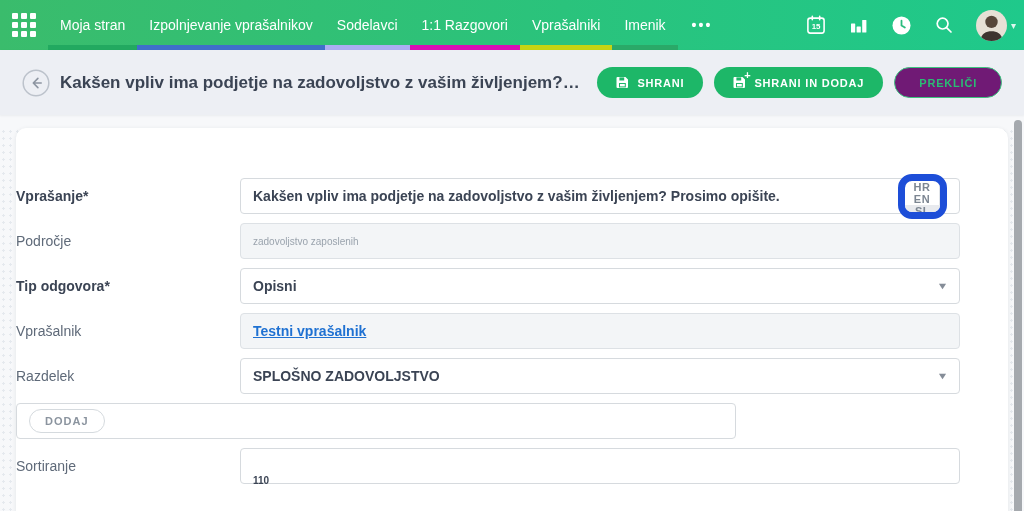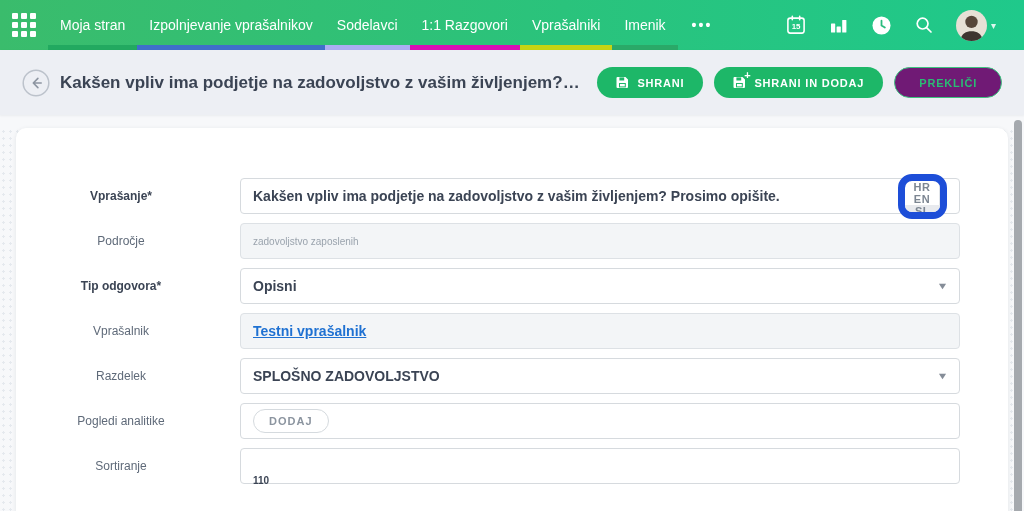--- a/index.html
+++ b/index.html
@@ -14,21 +14,21 @@
   .grid-btn { width: 48px; display: flex; align-items: center; justify-content: center; cursor: pointer; }
   .grid-icon { display: grid; grid-template-columns: repeat(3, 6px); grid-template-rows: repeat(3, 6px); gap: 3px; }
   .grid-icon i { background: #fff; border-radius: 1px; }
   .nav-items { display: flex; align-items: stretch; }
   .nav-item {
     position: relative; display: flex; align-items: center; padding: 0 12px;
     color: #fff; font-size: 14px; font-weight: 500; cursor: pointer; white-space: nowrap;
   }
   .nav-item .underline { position: absolute; left: 0; right: 0; bottom: 0; height: 5px; }
   .nav-item.more { font-weight: 700; letter-spacing: 2px; padding: 0 14px; }
-  .nav-right { margin-left: auto; display: flex; align-items: center; gap: 23px; padding-right: 28px; }
+  .nav-right { margin-left: auto; display: flex; align-items: center; gap: 23px; padding-right: 8px; }
   .nav-icon { display: flex; align-items: center; justify-content: center; cursor: pointer; }
   .avatar-wrap { display: flex; align-items: center; gap: 4px; cursor: pointer; }
   .avatar { width: 31px; height: 31px; border-radius: 50%; overflow: hidden; flex: none; }
   .chevron { color: rgba(255,255,255,.85); font-size: 10px; }
 
   
   .subheader {
     height: 65px; background: #edeff4; display: flex; align-items: center;
     padding: 0 22px; box-shadow: 0 1px 2px rgba(40,50,70,.06); position: relative; z-index: 2;
   }
@@ -51,21 +51,21 @@
   
   .page {
     position: relative; height: 396px; background: #f7f8fa;
     background-image: radial-gradient(#e5e9ee 1px, transparent 1.2px); background-size: 7px 7px;
   }
   .card {
     margin: 13px 16px 0 16px; background: #fff; border-radius: 10px; min-height: 383px;
     box-shadow: 0 1px 4px rgba(31,45,61,.10); padding: 50px 0 30px 0;
   }
   .form-row { display: flex; align-items: center; margin-bottom: 9px; }
-  .row-label { flex: none; width: 224px; text-align: center; padding-right: 14px; font-size: 12px; color: #5f6a79; }
+  .row-label { flex: none; width: 224px; text-align: left; padding-right: 14px; font-size: 14px; color: #5f6a79; }
   .row-label.bold { color: #3b4454; font-weight: 700; }
   .field {
     position: relative; width: 720px; height: 36px; background: #fff;
     border: 1px solid #d6dade; border-radius: 4px; display: flex; align-items: center;
     padding: 0 12px; font-size: 14px; color: #3b4454;
   }
   .field.disabled { background: #f3f5f7; border-color: #dde1e5; color: #9aa3ad; }
   .field .value { font-weight: 600; }
   .field .value.strong { font-weight: 700; }
   .field input.native {
@@ -265,21 +265,20 @@
 
     <div class="form-row">
       <div class="row-label">Razdelek</div>
       <div class="field">
         <span class="value strong">SPLOŠNO ZADOVOLJSTVO</span>
         <span class="caret">▼</span>
       </div>
     </div>
 
     <div class="form-row">
-      <div class="row-label">Pogledi analitike</div>
       <div class="field">
         <button class="add-pill">DODAJ</button>
       </div>
     </div>
 
     <div class="form-row">
       <div class="row-label">Sortiranje</div>
       <div class="field">
         <input class="native strong" type="text" value="110" style="">
       </div>

